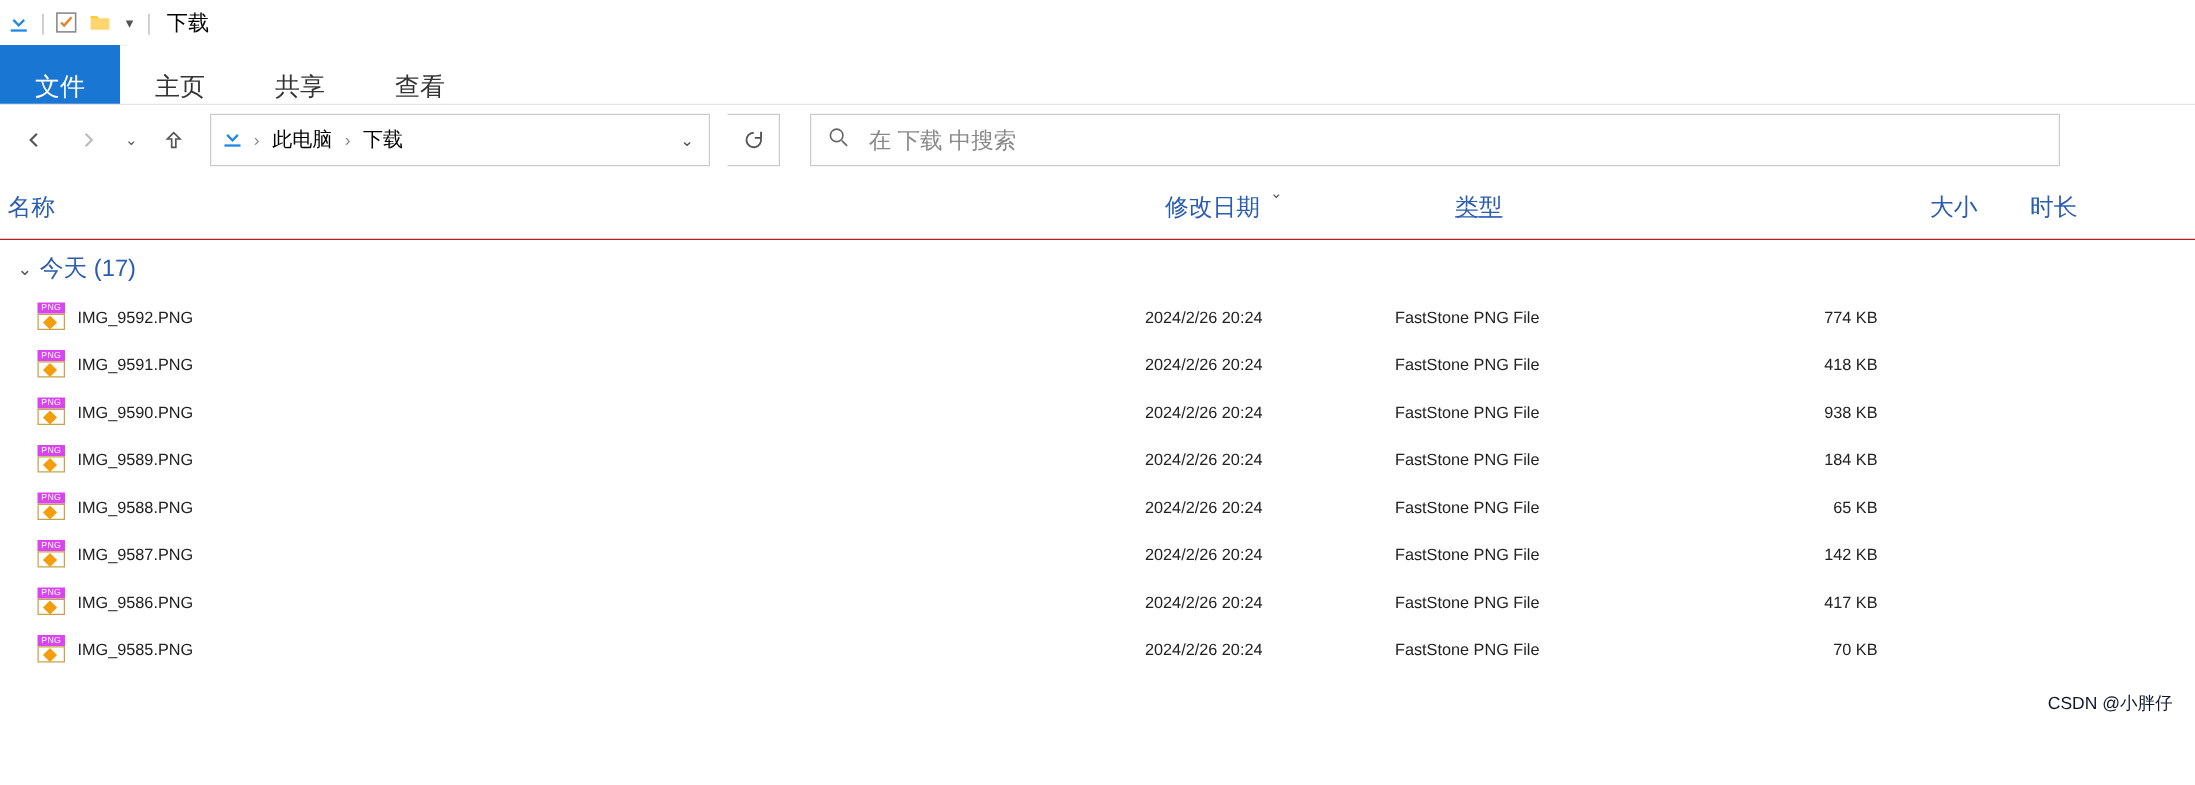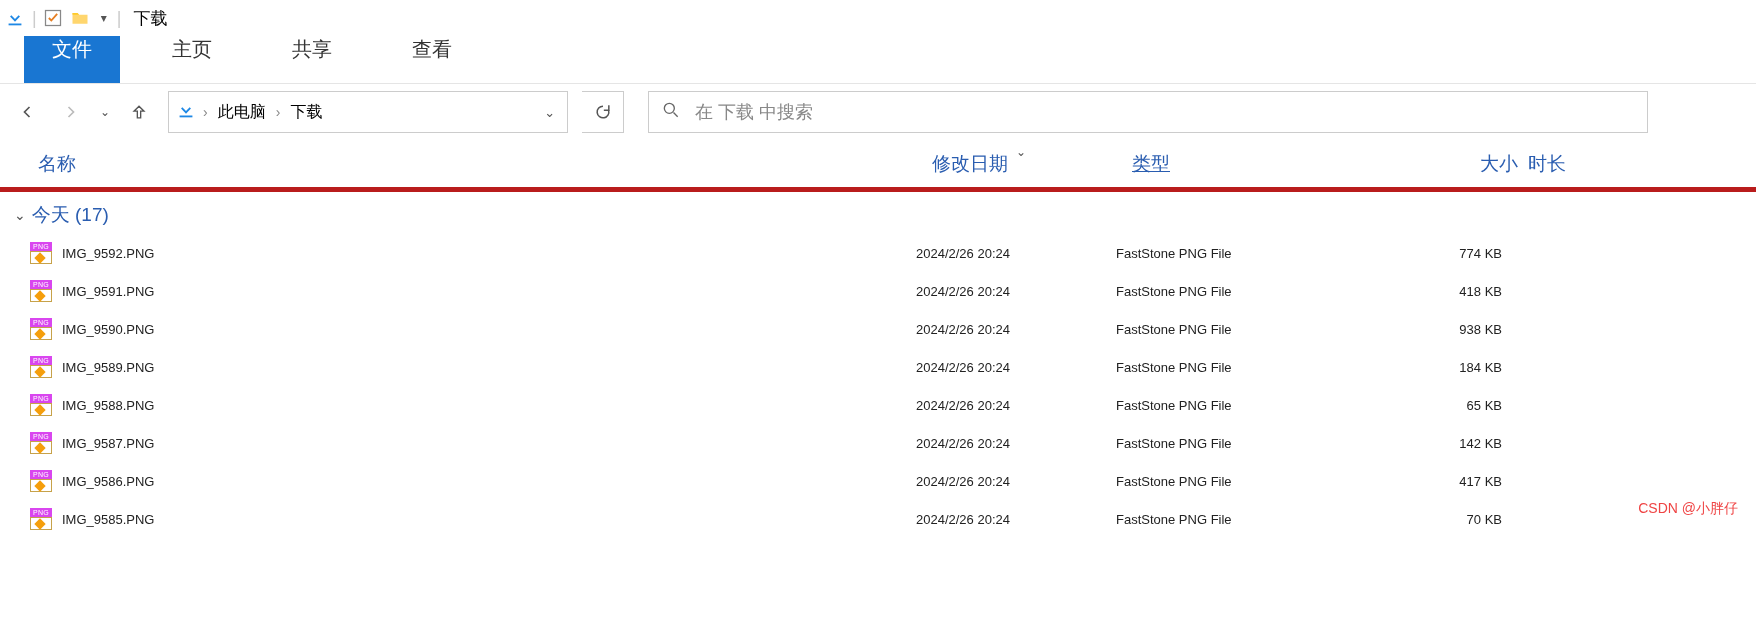--- a/index.html
+++ b/index.html
@@ -7,39 +7,39 @@
 
 
 .title-bar { height: 36px; display: flex; align-items: center; padding: 0 4px; gap: 6px; }
 .title-bar .sep { color: #ccc; font-size: 18px; }
 .title-bar svg { display: block; }
 .qat-dropdown { color: #555; font-size: 12px; padding: 0 4px; }
 .title-text { margin-left: 6px; font-size: 17px; }
 
 
 .ribbon-tabs { height: 48px; display: flex; align-items: stretch; border-bottom: 1px solid #e5e5e5; }
-.ribbon-tab { display: flex; align-items: flex-start; padding: 0 28px; font-size: 20px; color: #333; cursor: default; margin-left: 24px; }
+.ribbon-tab { display: flex; align-items: flex-end; padding: 0 28px; font-size: 20px; color: #333; cursor: default; }
 .ribbon-tab.active { background: #1976d2; color: #fff; }
 
 
 .nav-row { height: 56px; display: flex; align-items: center; padding: 6px 12px; gap: 14px; }
 .nav-btn { width: 30px; height: 30px; display:flex; align-items:center; justify-content:center; color:#555; }
 .nav-btn.disabled { color:#bbb; }
 .nav-dropdown { color:#555; font-size:12px; }
 .address-bar { flex: 0 0 400px; height: 42px; border: 1px solid #ccc; background:#fff; display:flex; align-items:center; padding: 0 6px; gap:6px; }
 .crumb-text { padding: 0 4px; }
 .crumb-sep { color:#888; font-size: 14px; }
 .addr-dropdown { margin-left:auto; color:#555; font-size:13px; padding:0 6px; }
 .refresh-btn { width:42px; height:42px; border:1px solid #ccc; border-left:none; display:flex; align-items:center; justify-content:center; color:#555; }
 .search-box { flex:1; height:42px; border:1px solid #ccc; display:flex; align-items:center; padding:0 12px; gap:14px; color:#777; margin-left:10px; max-width: 1000px; justify-content: space-between; }
 .search-box input { border:none; outline:none; flex:1; font-size:18px; color:#333; background:transparent; }
 .search-box input::placeholder { color:#888; }
 
 
-.cols-header { display:flex; align-items:center; height:52px; padding: 0 32px; font-size:19px; color:#2a5db0; border-bottom: 5px solid #b91c1c; }
+.cols-header { display:flex; align-items:center; height:52px; padding: 0 0; font-size:19px; color:#2a5db0; border-bottom: 1px solid #b91c1c; gap: 32px; }
 .col-name { flex: 0 0 900px; padding-left: 6px; }
 .col-date { flex: 0 0 200px; position: relative; }
 .col-type { flex: 0 0 246px; text-decoration: underline; }
 .col-size { flex: 0 0 150px; text-align:right; padding-right: 10px; }
 .col-dur { flex: 1; }
 .sort-caret { position:absolute; top:-6px; left:84px; font-size:12px; color:#555; }
 
 
 .group-row { display:flex; align-items:center; padding: 10px 14px 6px; font-size:19px; color:#2a5db0; gap:6px; }
 .group-chevron { font-size:14px; color:#555; }
@@ -51,21 +51,21 @@
 .file-row .col-date-cell { flex: 0 0 200px; }
 .file-row .col-type-cell { flex: 0 0 246px; }
 .file-row .col-size-cell { flex: 0 0 150px; text-align:right; padding-right: 10px; }
 
 
 .png-icon { width:22px; height:22px; position:relative; }
 .png-icon::before { content:"PNG"; position:absolute; top:0; left:0; right:0; height:9px; background:#d946ef; color:#fff; font-size:7px; line-height:9px; text-align:center; letter-spacing:0.3px; }
 .png-icon::after { content:""; position:absolute; top:9px; left:0; right:0; bottom:0; background:#fff; border:1px solid #c7a24a; }
 .png-diamond { position:absolute; top:12px; left:6px; width:8px; height:8px; background:#f59e0b; transform:rotate(45deg); z-index:1; }
 
-.watermark { position:absolute; right:18px; top:500px; font-size:14px; color:#ef4444; }
+.watermark { position:absolute; right:18px; top:554px; font-size:14px; color:#0f172a; }
 </style>
 </head>
 <body>
 
 <div class="title-bar">
   <span>
     <svg width="22" height="22" viewBox="0 0 24 24">
         <path fill="#1e88e5" d="M12 3v10l-4-4-1.4 1.4L12 16l5.4-5.6L16 9l-4 4V3z"></path>
         <rect x="5" y="18" width="14" height="2" fill="#1e88e5"></rect>
       </svg>

